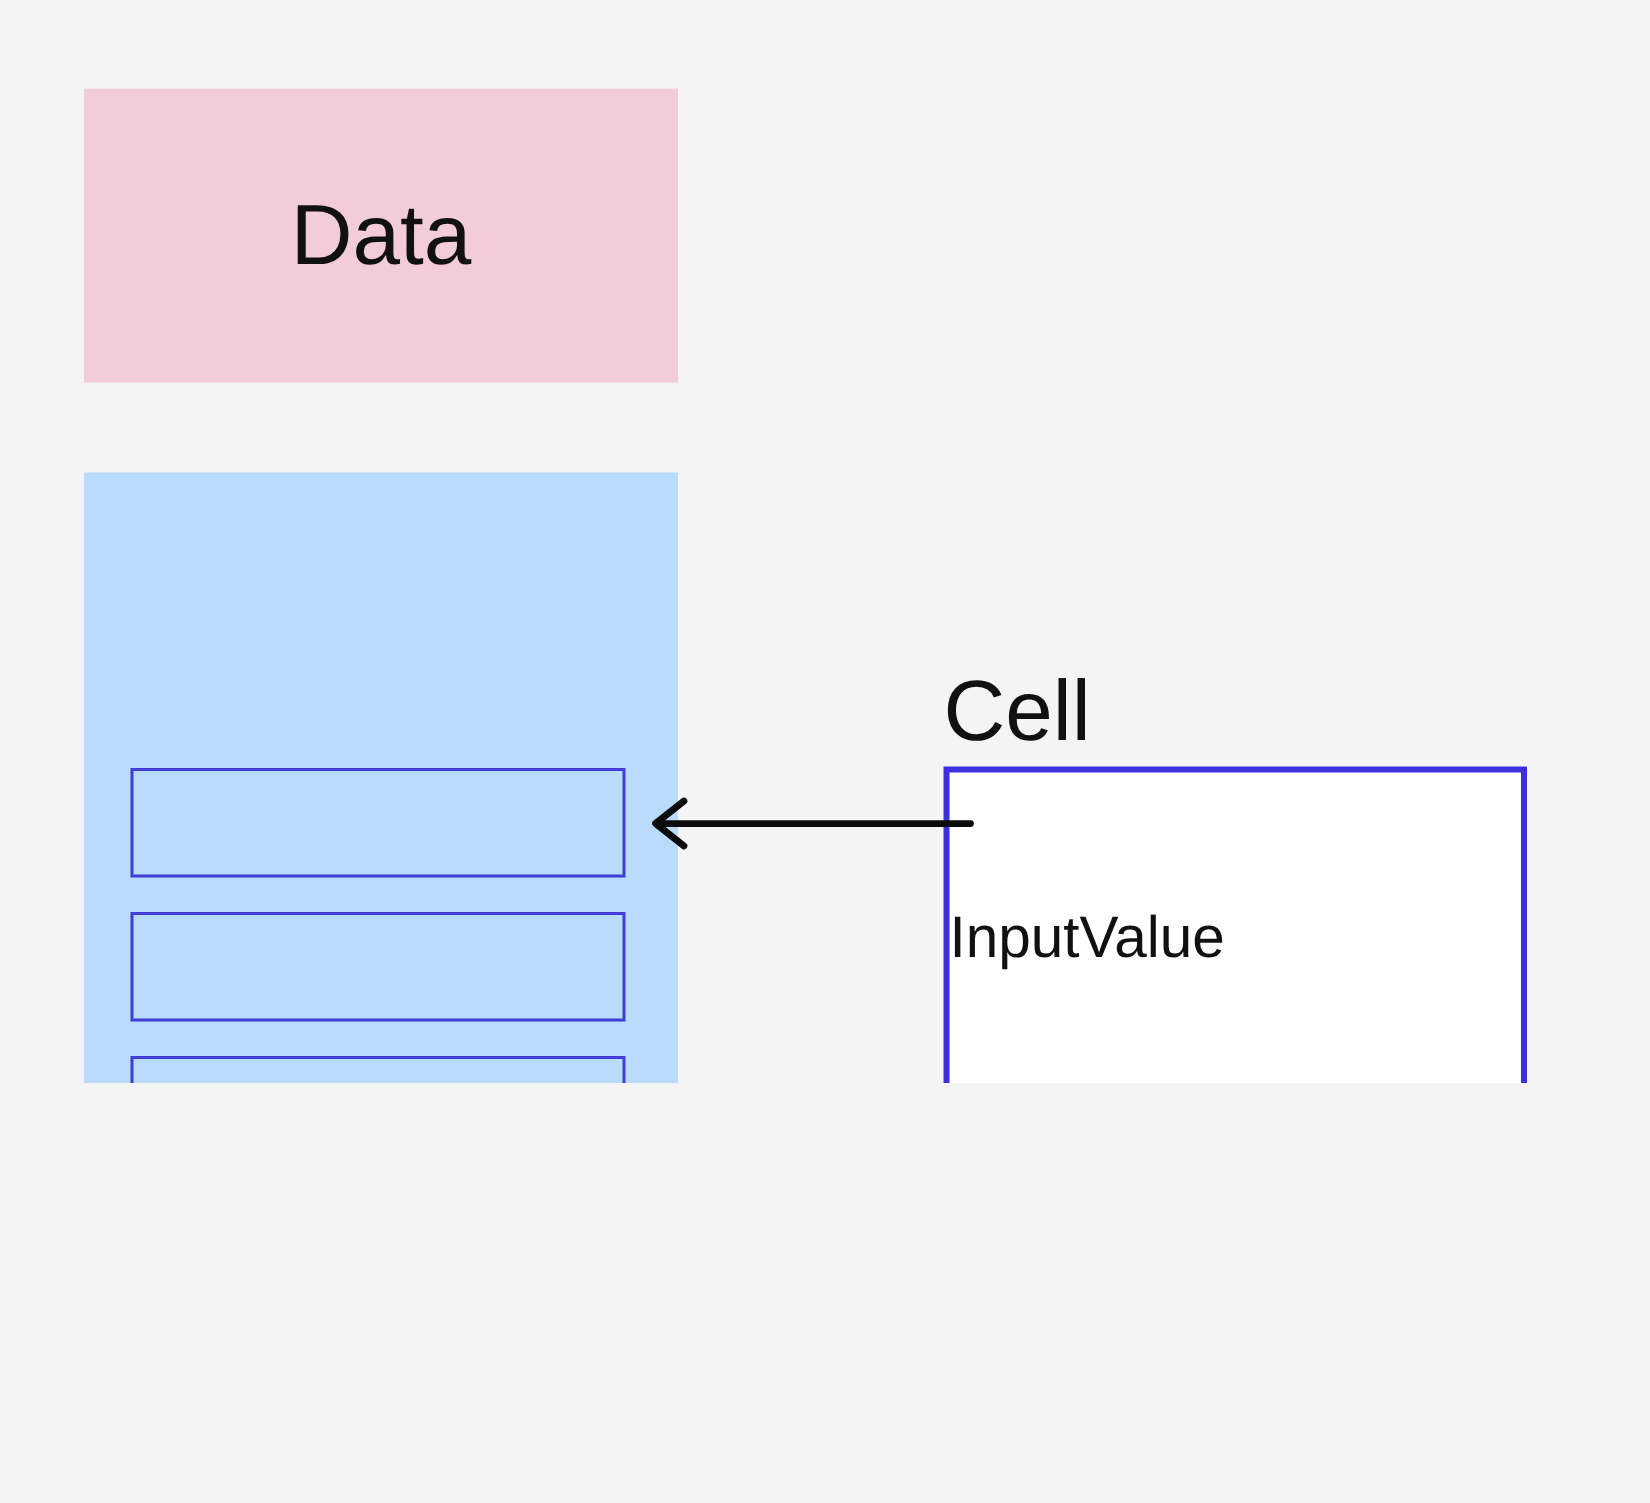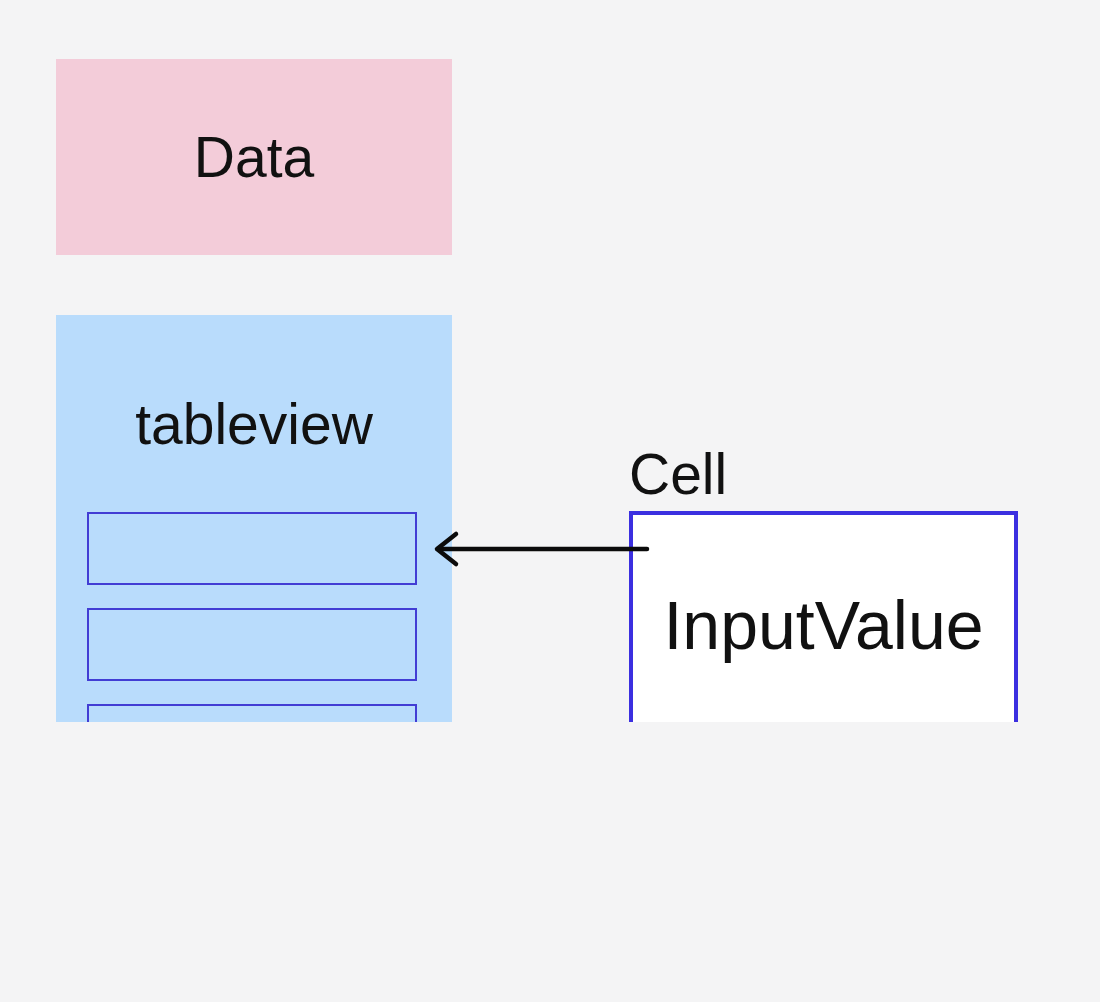--- a/index.html
+++ b/index.html
@@ -31,41 +31,40 @@
   }
 
   .cell-title{
     position:absolute;left:629px;top:446px;width:389px;
     font-size:57px;line-height:1;
   }
   .cell-box{
     box-sizing:border-box;
     position:absolute;left:629px;top:511px;width:389px;height:228px;
     background:var(--cell-fill);border:4px solid var(--cell-border);
-    display:flex;align-items:center;justify-content:center;
-    font-size:68px;line-height:1;
+    display:flex;align-items:center;justify-content:flex-start;
+    font-size:39px;line-height:1;
   }
 
   .arrow{position:absolute;left:430px;top:529px;width:220px;height:40px;}
   .arrow line,.arrow polyline{
     stroke:var(--arrow);stroke-width:4.5;fill:none;
     stroke-linecap:round;stroke-linejoin:round;
   }
 </style>
 </head>
 <body>
 
 <div class="canvas">
 
   <div class="data-box">
     <span>Data</span>
   </div>
 
   <div class="tableview-box">
-    <div class="tv-label">tableview</div>
     <div class="rows" id="rows">
         <div class="tv-row"></div>
         <div class="tv-row"></div>
         <div class="tv-row"></div>
         <div class="tv-row"></div>
       </div>
   </div>
 
   <div class="cell-title">Cell</div>
 

